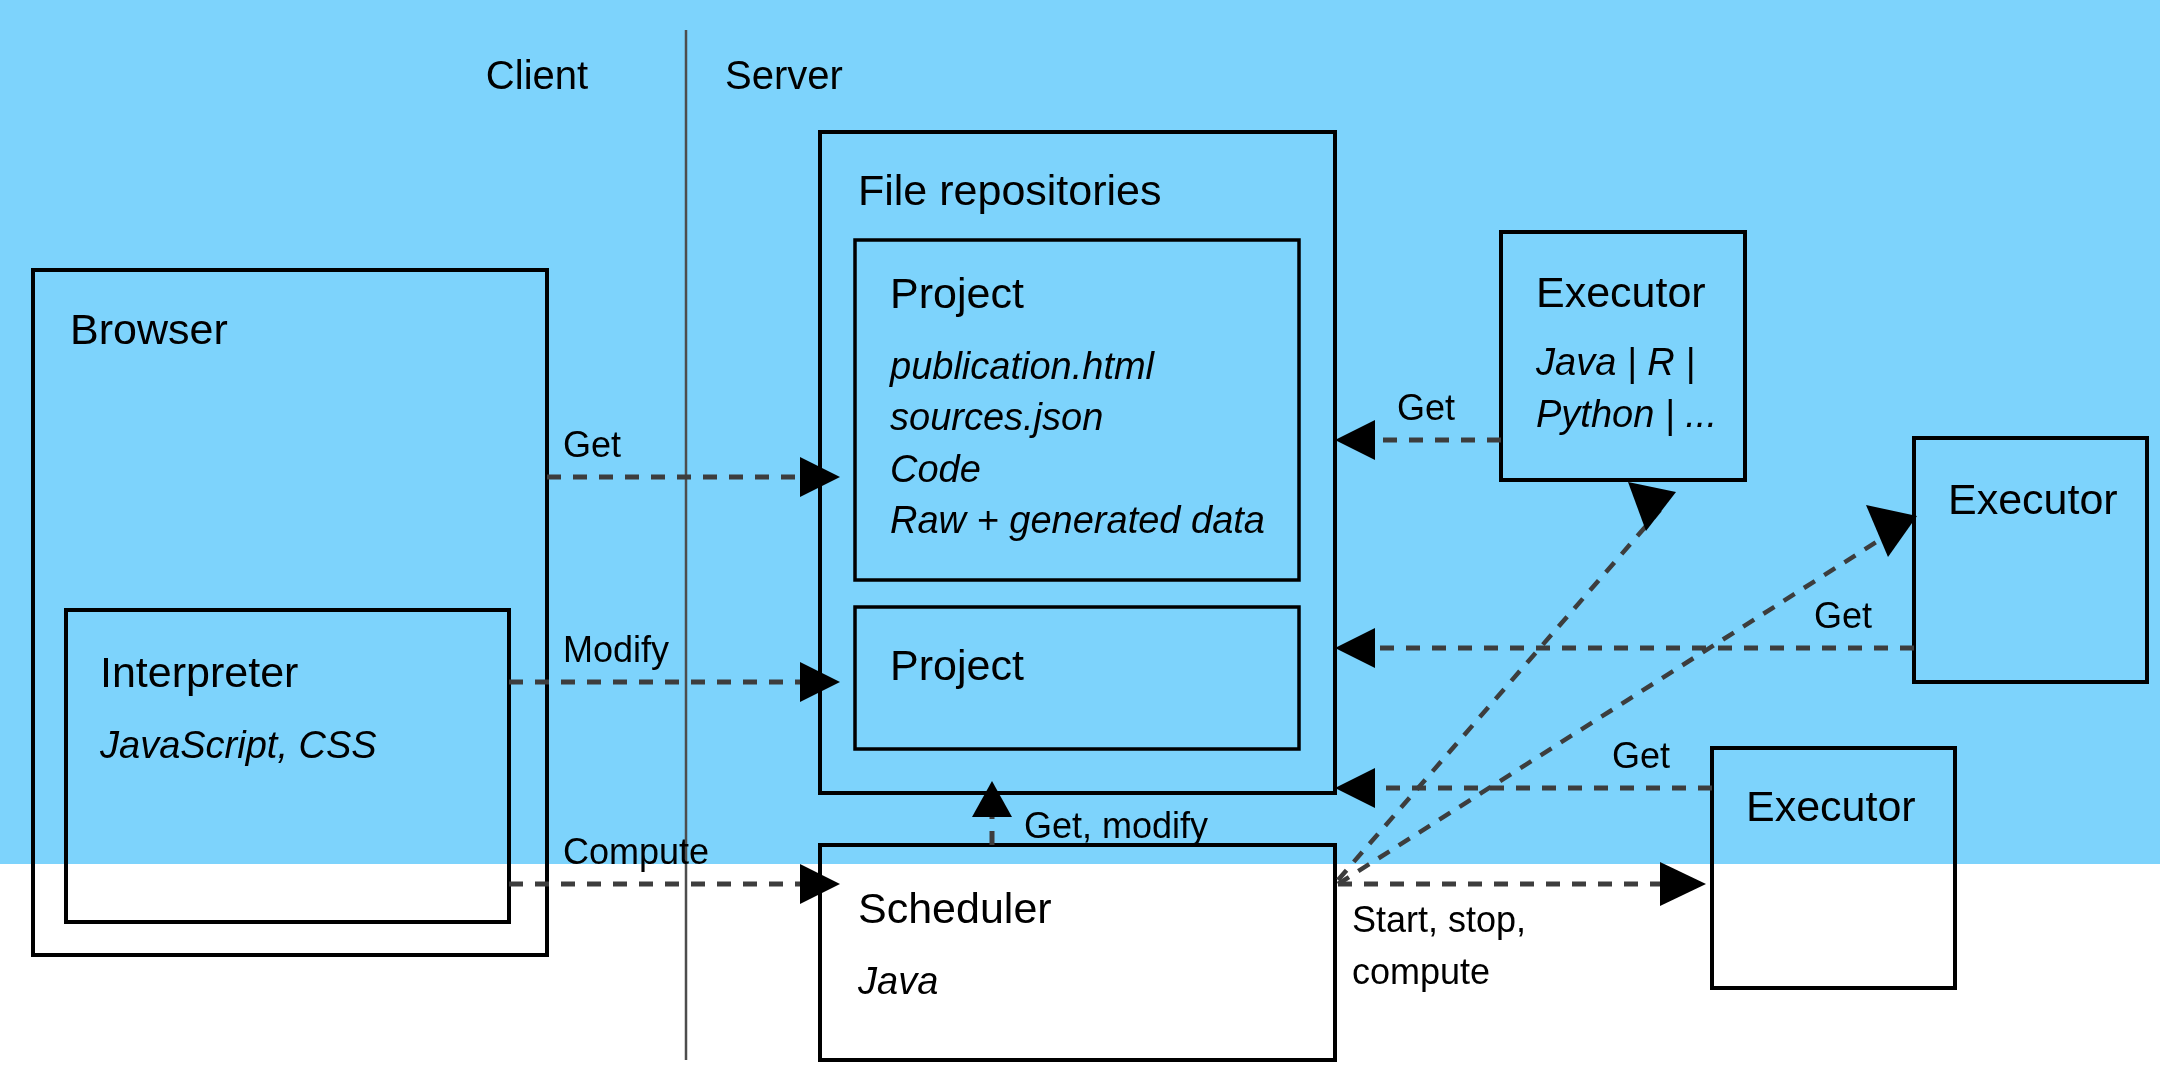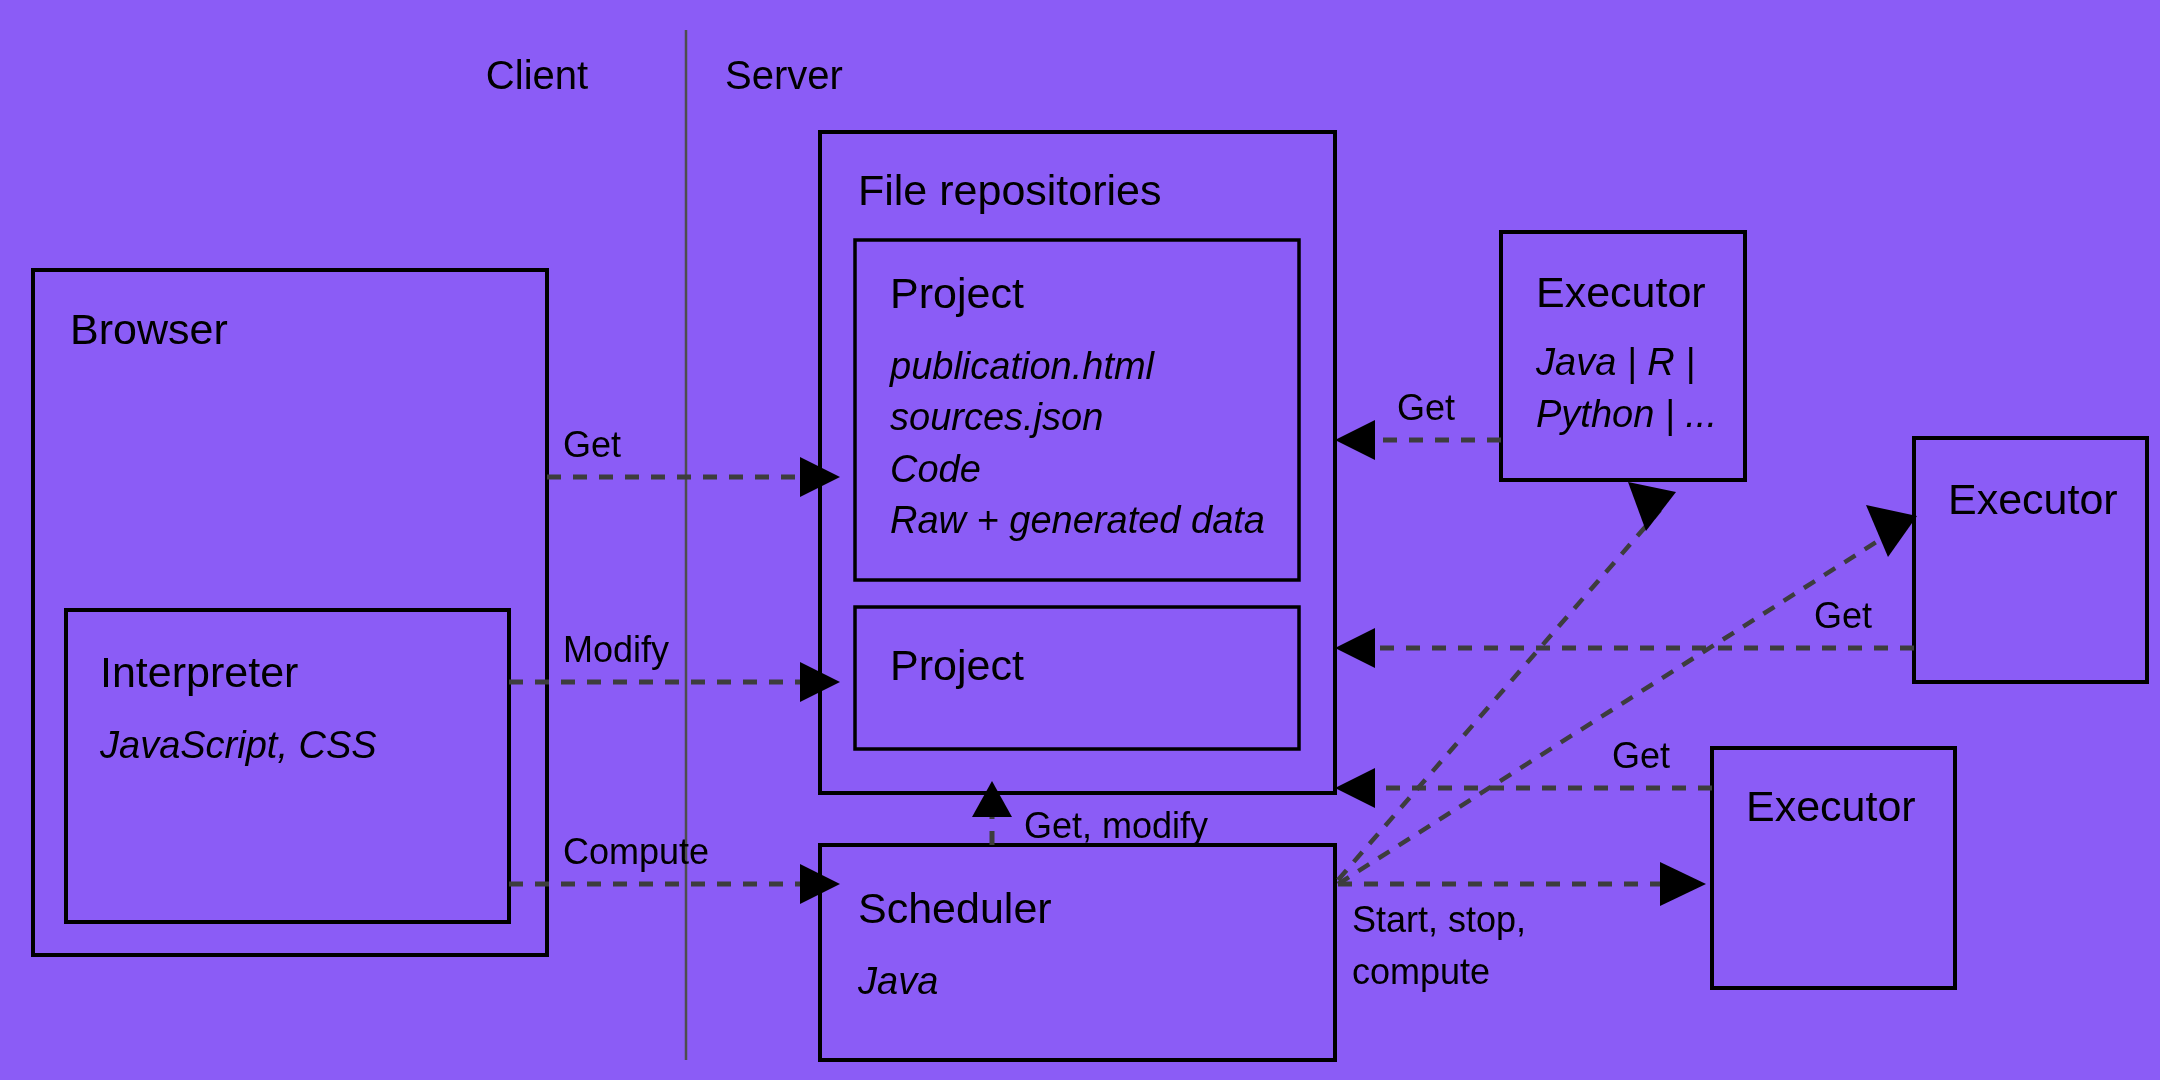--- a/index.html
+++ b/index.html
@@ -9,22 +9,22 @@
   }
   body {
     width: 2160px;
     height: 1080px;
     overflow: hidden;
     font-family: "Liberation Sans", sans-serif;
   }
   #diagram-root {
     position: relative;
     width: 2160px;
-    height: 1080px;
-    background: #8b5cf6;
+    height: 864px;
+    background: #7dd3fc;
   }
   svg#diagram {
     display: block;
     width: 2160px;
     height: 1080px;
   }
   .box-stroke {
     fill: none;
     stroke: #000000;
     stroke-width: 4;

